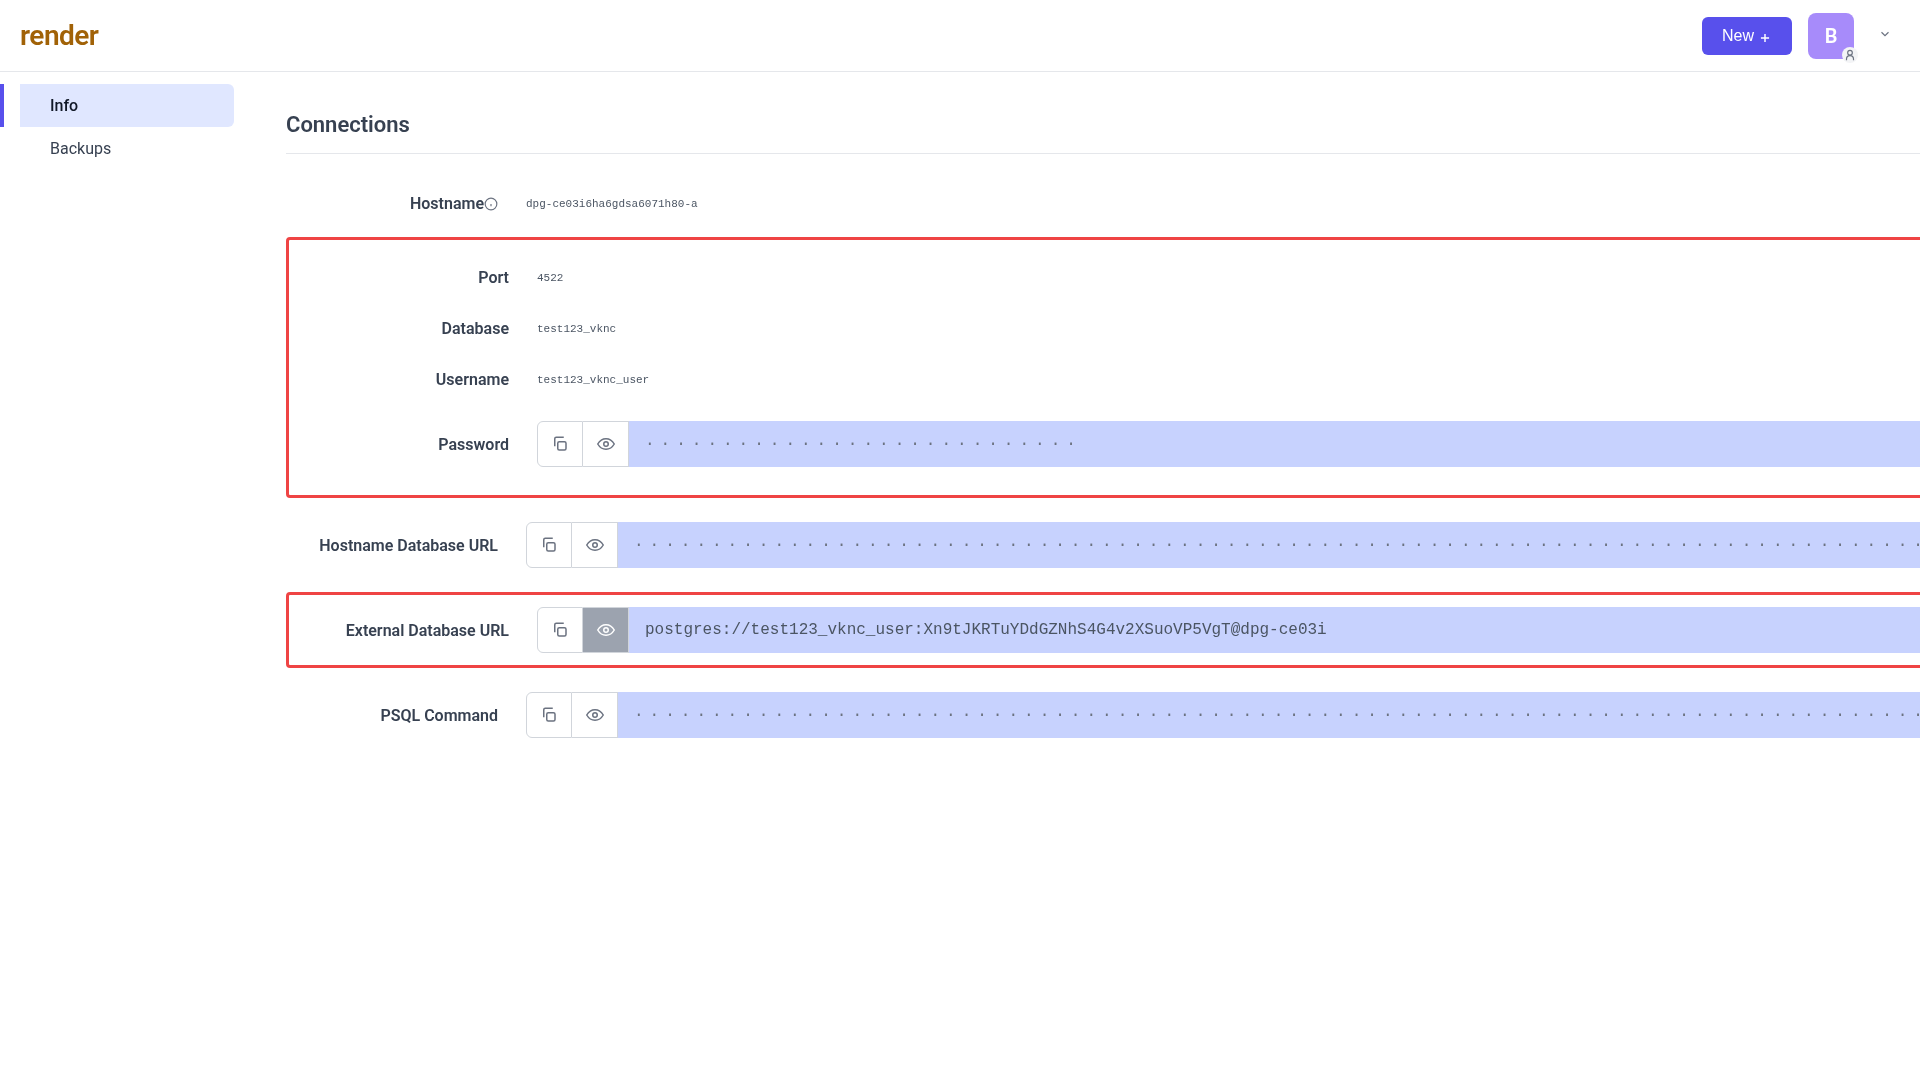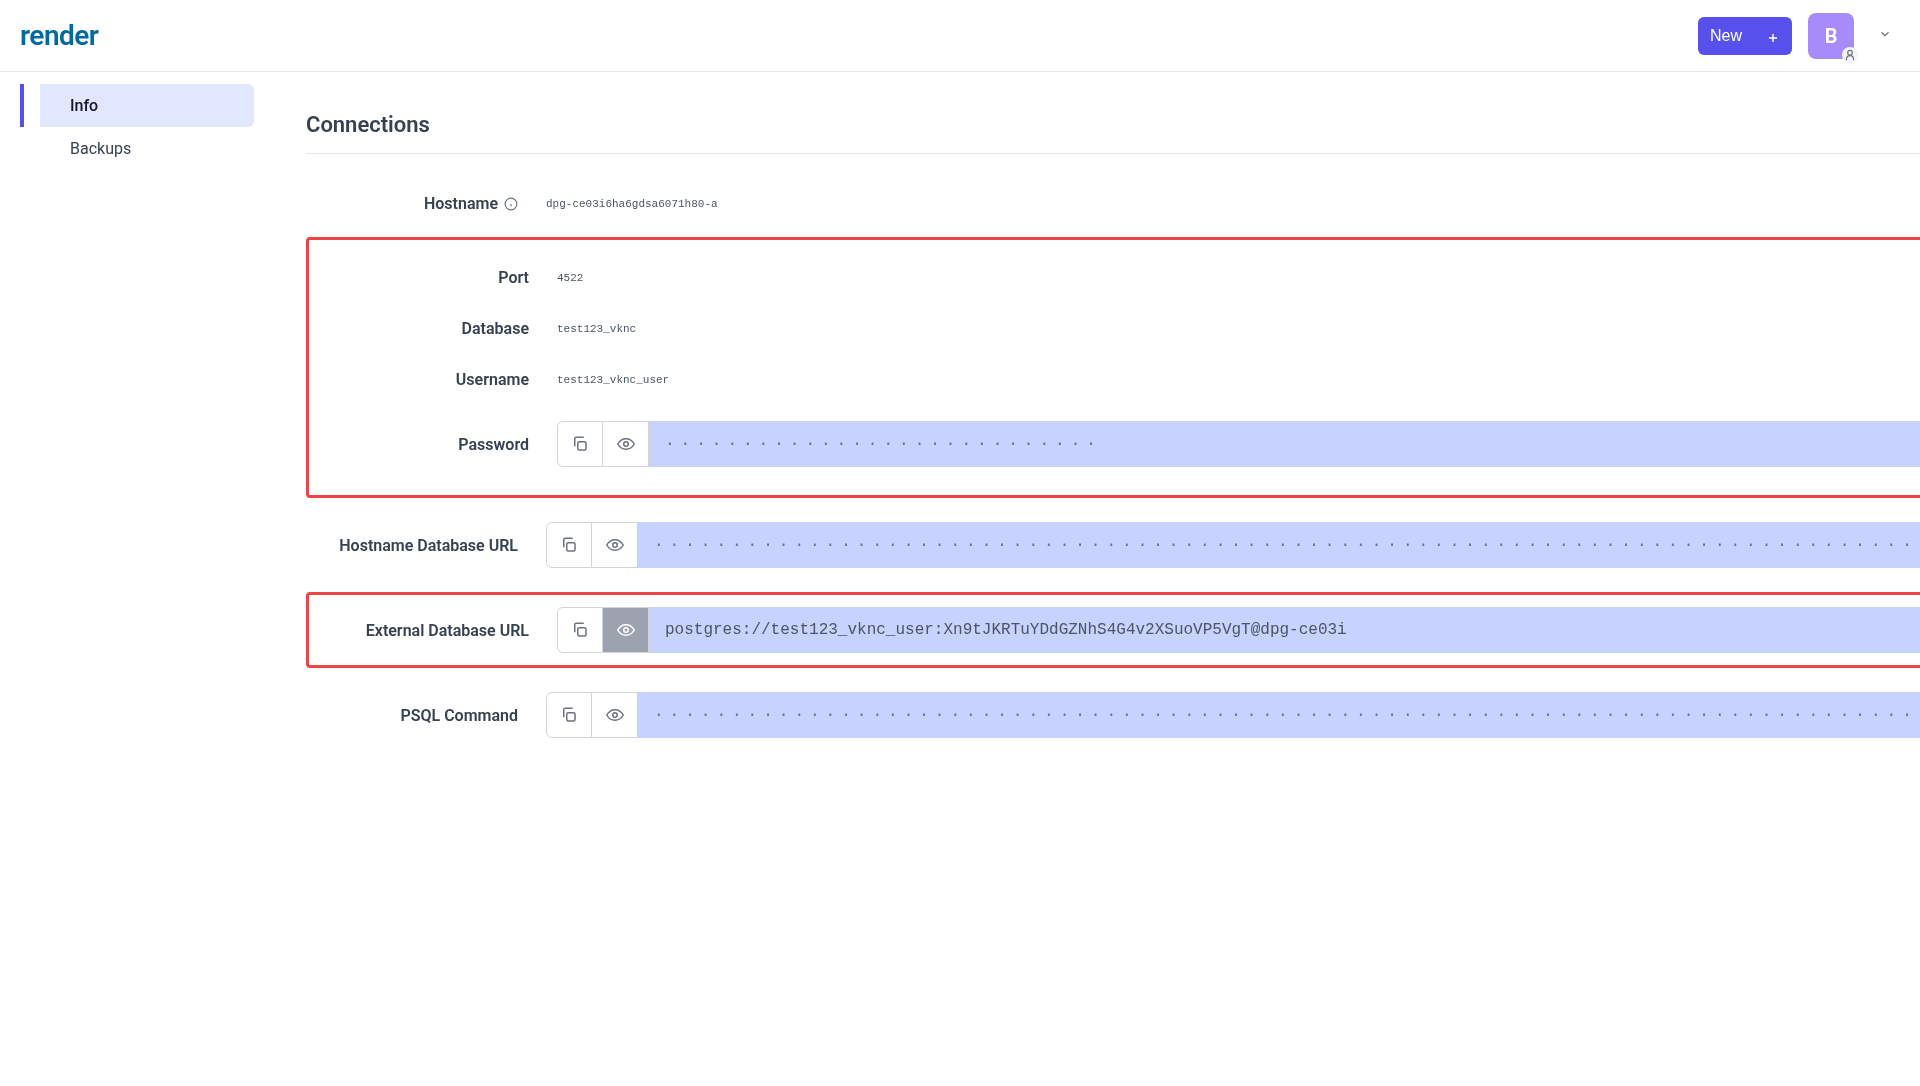--- a/index.html
+++ b/index.html
@@ -16,21 +16,21 @@
       justify-content: space-between;
       height: 72px;
       padding: 0 20px;
       border-bottom: 1px solid #e5e7eb;
     }
     .header-left { display: flex; align-items: center; gap: 40px; }
     .logo {
       font-size: 28px;
       font-weight: 600;
       letter-spacing: -0.5px;
-      color: #0369a1;
+      color: #a16207;
     }
     .nav-primary { display: flex; align-items: center; gap: 0; }
     .nav-item {
       padding: 0 20px;
       height: 72px;
       display: flex;
       align-items: center;
       font-size: 16px;
       font-weight: 500;
       color: #374151;
@@ -46,27 +46,27 @@
       height: 28px;
       background: #e5e7eb;
       margin: 0 12px;
     }
     .header-right { display: flex; align-items: center; gap: 16px; }
     .new-btn {
       background: #5850ec;
       color: #ffffff;
       border: none;
       border-radius: 6px;
-      padding: 10px 12px;
+      padding: 10px 20px;
       font-size: 16px;
       font-weight: 500;
       cursor: pointer;
       display: flex;
       align-items: flex-end;
-      gap: 24px;
+      gap: 4px;
     }
     .avatar {
       width: 46px;
       height: 46px;
       border-radius: 8px;
       background: #a78bfa;
       color: #ffffff;
       font-size: 20px;
       font-weight: 600;
       display: flex;
@@ -87,21 +87,20 @@
       justify-content: center;
     }
     .dropdown-caret {
       color: #6b7280;
       cursor: pointer;
       padding: 0 8px;
     }
     
     .layout {
       display: flex;
-      margin-left: 20px;
     }
     .sidebar {
       width: 250px;
       padding: 12px 16px 12px 0;
       flex-shrink: 0;
     }
     .sidebar-item {
       padding: 12px 20px 12px 30px;
       font-size: 16px;
       color: #374151;
@@ -149,21 +148,20 @@
       width: 220px;
       text-align: right;
       font-size: 16px;
       font-weight: 600;
       color: #374151;
       padding-right: 8px;
       flex-shrink: 0;
       display: flex;
       align-items: center;
       justify-content: flex-end;
-      gap: 6px;
     }
     .row-value {
       font-family: Liberation Mono, monospace;
       font-size: 11px;
       color: #4b5563;
       padding-left: 20px;
     }
     .row-controls {
       display: flex;
       align-items: stretch;

